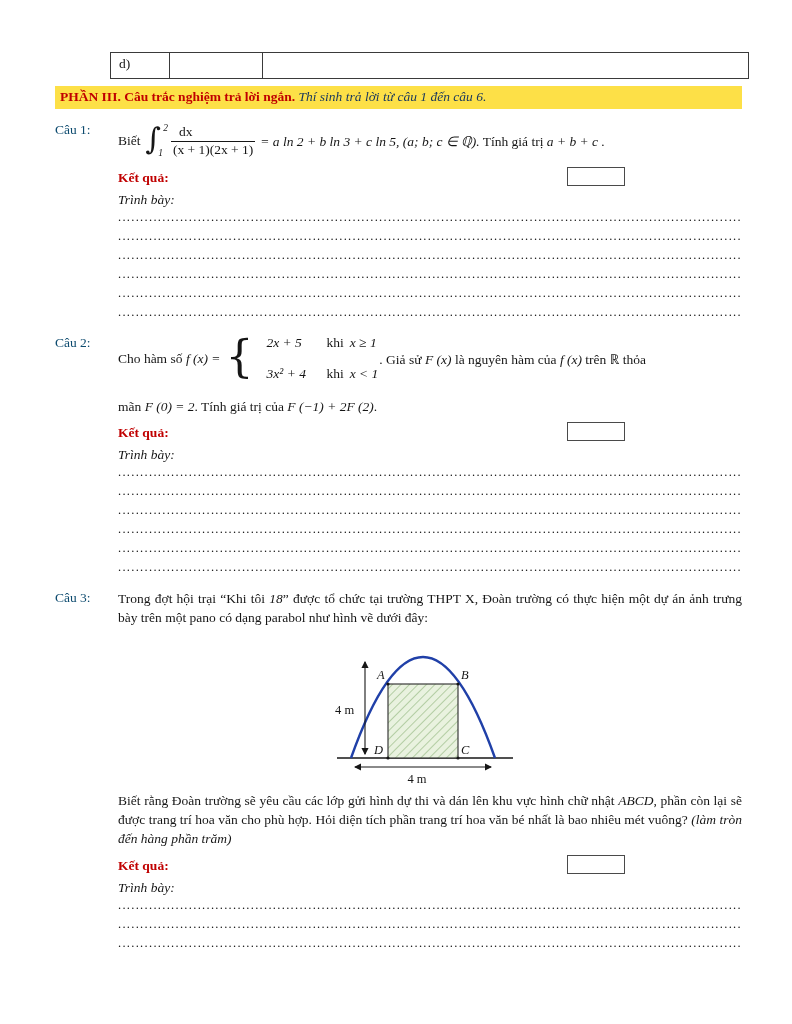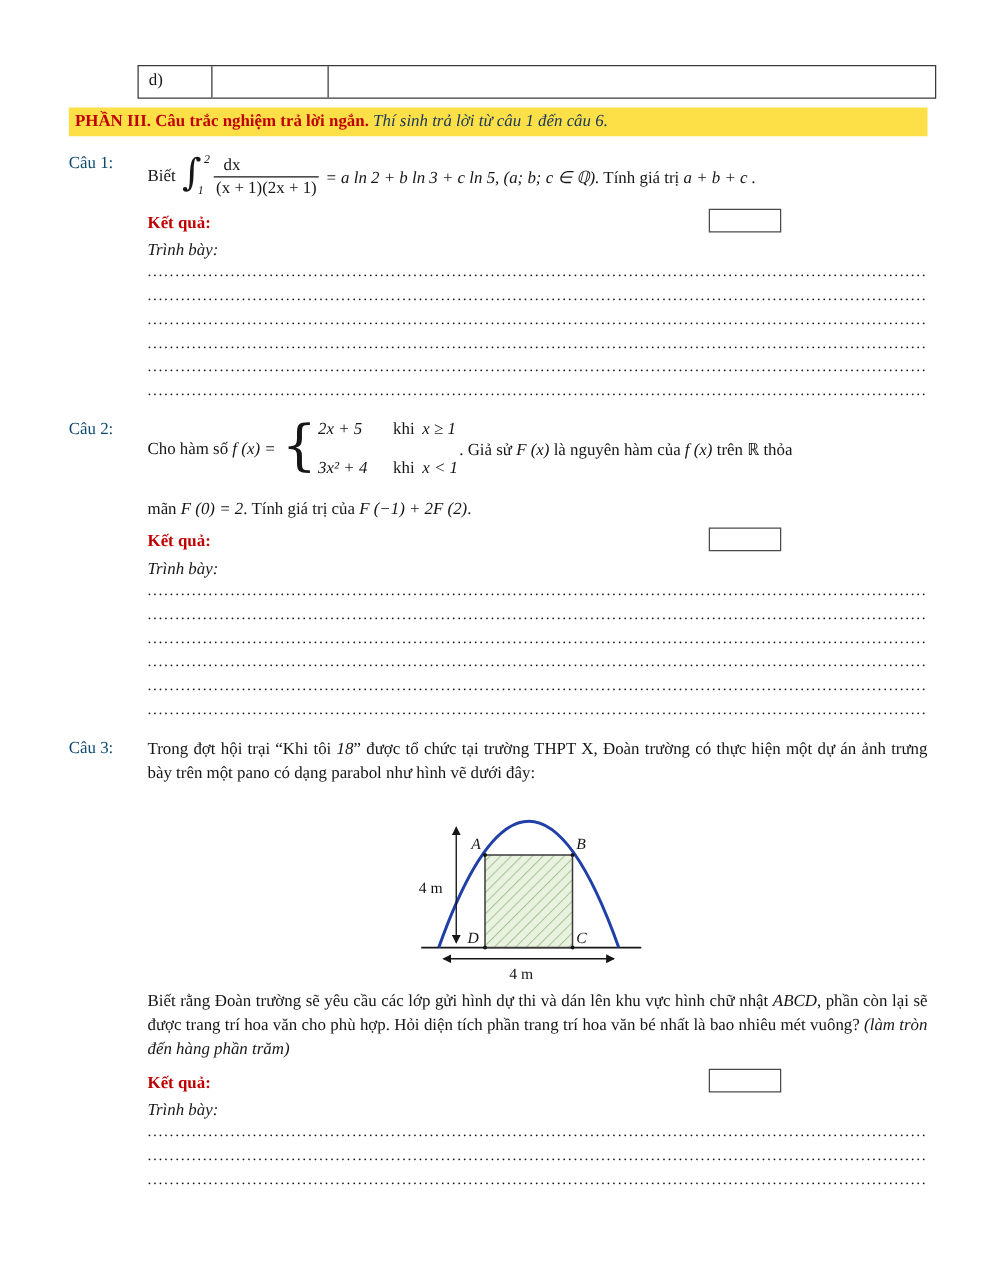--- a/index.html
+++ b/index.html
@@ -39,21 +39,21 @@
   .int-lo{transform:translateX(-3px)}
 
   
   .frac{display:inline-block;text-align:left;line-height:1.2;}
   .frac .num{display:block;border-bottom:1px solid #161616;padding:0 8px}
   .frac .den{display:block;padding:0 2px}
 
   
   .cases{display:inline-flex;align-items:center}
   .brace{font-size:44px;line-height:.8;font-family:"DejaVu Serif",serif;color:#161616;transform:translateY(-2px)}
-  .case-col{display:flex;flex-direction:column;row-gap:15px;margin-left:1px}
+  .case-col{display:flex;flex-direction:column;row-gap:15px;margin-left:13px}
   .case-row{display:flex}
   .case-expr{font-style:italic;width:56px}
   .case-khi{margin-left:4px}
   .case-cond{font-style:italic;margin-left:6px}
 
   
   .kq-row{display:flex;align-items:flex-end;margin-top:7px}
   .kq{color:#c00000;font-weight:bold}
   .kq-box{width:56px;height:17px;border:1px solid #4a4a4a;margin-left:auto;margin-right:117px;background:#fff}
   .tb{font-weight:normal;font-style:italic;margin-top:6px}

